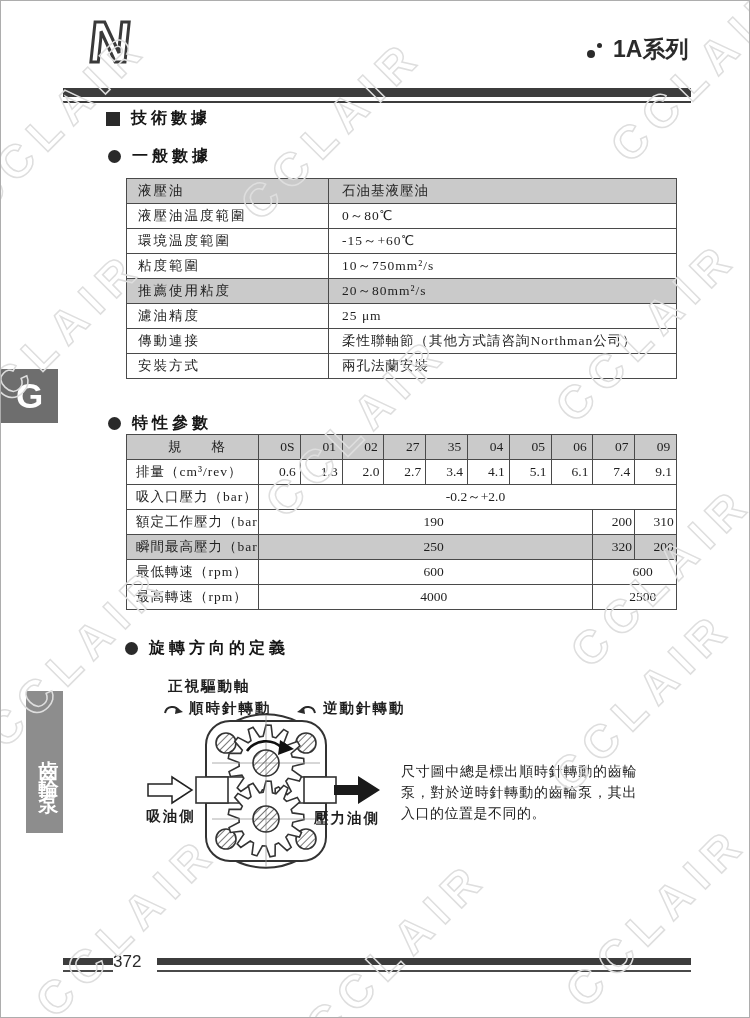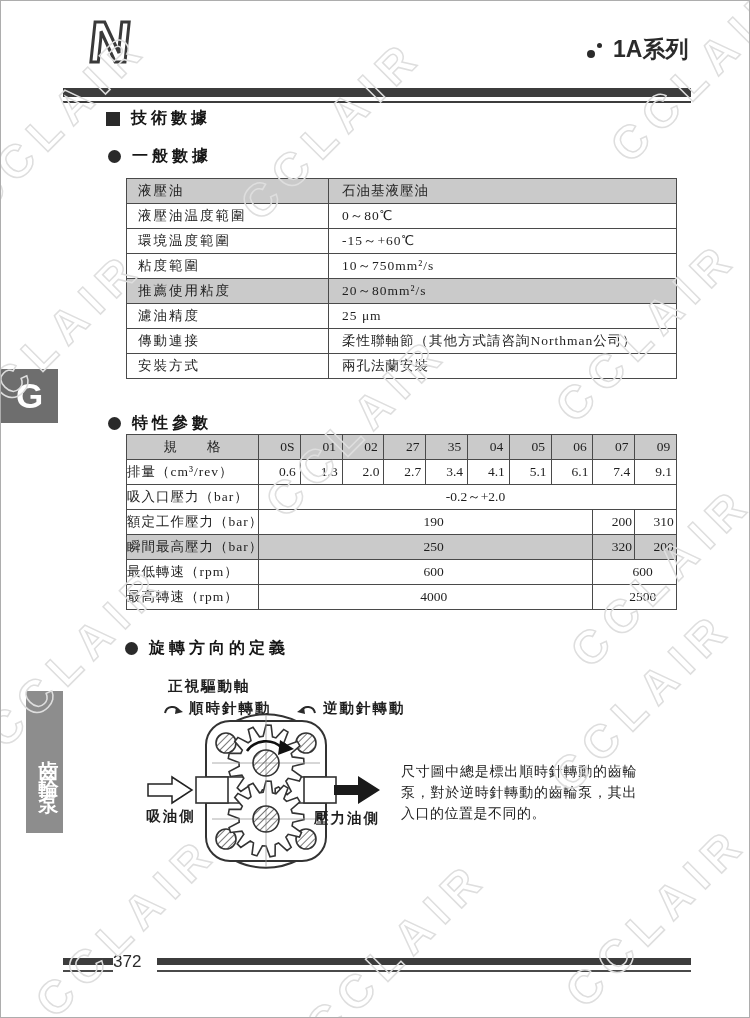--- a/index.html
+++ b/index.html
@@ -30,21 +30,21 @@
 
   
   table{border-collapse:collapse;table-layout:fixed;}
   td{border:1px solid #4a4a4a;font-size:13.5px;height:24px;
      padding:0;overflow:hidden;white-space:nowrap;}
   .t-general{position:absolute;left:125px;top:177px;width:551px;}
   .t-general td.lbl{width:190px;padding-left:11px;letter-spacing:2px;}
   .t-general td.val{padding-left:13px;letter-spacing:1px;}
   .t-params{position:absolute;left:125px;top:433px;width:551px;}
   .t-params td{text-align:center;padding-left:16px;}
-  .t-params td.lbl{text-align:left;padding-left:0;letter-spacing:1px;}
+  .t-params td.lbl{text-align:left;padding-left:9px;letter-spacing:1px;}
   .shaded{background:#cacaca;}
 
   
   .g-tab{position:absolute;left:0;top:368px;width:57px;height:54px;background:#6e6e6e;
          color:#fff;display:flex;align-items:center;justify-content:center;
          font-family:"Liberation Sans",sans-serif;font-weight:bold;font-size:35px;}
   .side-tab{position:absolute;left:25px;top:690px;width:37px;height:142px;background:#8d8d8d;
             color:#fff;display:flex;justify-content:center;box-sizing:border-box;padding-top:16px;
             writing-mode:vertical-rl;text-orientation:upright;letter-spacing:17px;
             font-size:20px;font-weight:bold;font-family:"Liberation Sans",sans-serif;}

